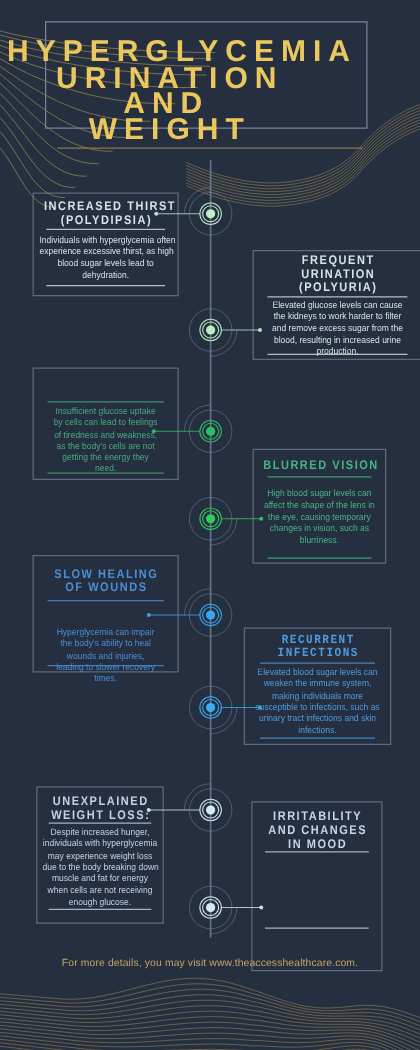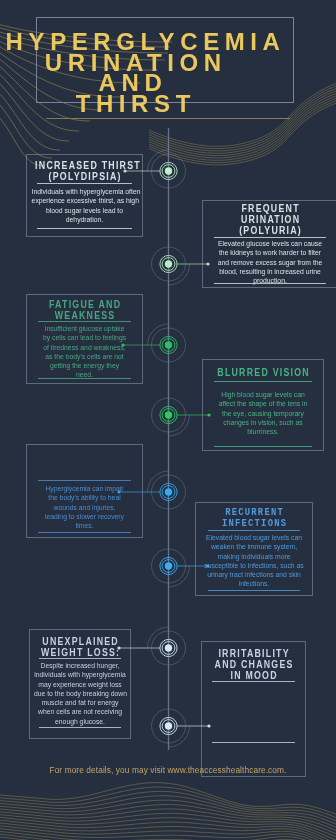--- a/index.html
+++ b/index.html
@@ -66,21 +66,21 @@
       <path d="M -6 828.6 Q -2.0 828.6 0.0 828.7 Q 2.0 828.8 4.0 829.1 Q 6.0 829.3 8.0 829.5 Q 10.0 829.7 12.0 830.0 Q 14.0 830.2 16.0 830.4 Q 18.0 830.6 20.0 830.9 Q 22.0 831.1 24.0 831.3 Q 26.0 831.5 28.0 831.8 Q 30.0 832.0 32.0 832.2 Q 34.0 832.4 36.0 832.7 Q 38.0 832.9 40.0 833.1 Q 42.0 833.3 44.0 833.6 Q 46.0 833.8 48.0 834.0 Q 50.0 834.3 52.0 834.5 Q 54.0 834.7 56.0 834.9 Q 58.0 835.2 60.0 835.4 Q 62.0 835.6 64.0 835.8 Q 66.0 836.0 68.0 836.2 Q 70.0 836.4 72.0 836.5 Q 74.0 836.7 76.0 836.8 Q 78.0 836.9 80.0 837.0 Q 82.0 837.1 84.0 837.2 Q 86.0 837.3 88.0 837.3 Q 90.0 837.4 92.0 837.4 Q 94.0 837.5 96.0 837.5 Q 98.0 837.5 100.0 837.5 Q 102.0 837.4 104.0 837.4 Q 106.0 837.4 108.0 837.3 Q 110.0 837.3 112.0 837.2 Q 114.0 837.2 116.0 837.1 Q 118.0 837.0 120.0 837.0 Q 122.0 836.9 124.0 836.8 Q 126.0 836.7 128.0 836.6 Q 130.0 836.5 132.0 836.4 Q 134.0 836.3 136.0 836.2 Q 138.0 836.2 140.0 836.1 Q 142.0 836.0 144.0 835.9 Q 146.0 835.8 148.0 835.7 Q 150.0 835.6 152.0 835.6 Q 154.0 835.5 156.0 835.4 Q 158.0 835.4 160.0 835.3 Q 162.0 835.3 164.0 835.3 Q 166.0 835.2 168.0 835.2 Q 170.0 835.2 172.0 835.2 Q 174.0 835.2 176.0 835.3 Q 178.0 835.3 180.0 835.3 Q 182.0 835.4 184.0 835.5 Q 186.0 835.5 188.0 835.6 Q 190.0 835.7 192.0 835.9 Q 194.0 836.0 196.0 836.1 Q 198.0 836.3 200.0 836.5 Q 202.0 836.7 204.0 836.6 Q 206.0 836.5 208.0 836.6 Q 210.0 836.7 212.0 836.9 Q 214.0 837.0 216.0 837.1 Q 218.0 837.2 220.0 837.3 Q 222.0 837.4 224.0 837.5 Q 226.0 837.6 228.0 837.6 Q 230.0 837.7 232.0 837.7 Q 234.0 837.7 236.0 837.7 Q 238.0 837.7 240.0 837.6 Q 242.0 837.5 244.0 837.4 Q 246.0 837.3 248.0 837.2 Q 250.0 837.0 252.0 836.8 Q 254.0 836.6 256.0 836.4 Q 258.0 836.2 260.0 835.9 Q 262.0 835.7 264.0 835.4 Q 266.0 835.2 268.0 835.0 Q 270.0 834.7 272.0 834.5 Q 274.0 834.3 276.0 834.2 Q 278.0 834.0 280.0 834.0 Q 282.0 833.9 284.0 833.9 Q 286.0 833.9 288.0 834.1 Q 290.0 834.2 292.0 834.4 Q 294.0 834.7 296.0 835.1 Q 298.0 835.4 300.0 836.0 Q 302.0 836.5 304.0 837.1 Q 306.0 837.8 308.0 838.5 Q 310.0 839.3 312.0 840.2 Q 314.0 841.1 316.0 842.0 Q 318.0 843.0 320.0 844.1 Q 322.0 845.1 324.0 846.2 Q 326.0 847.3 328.0 848.4 Q 330.0 849.6 332.0 850.7 Q 334.0 851.8 336.0 852.9 L 342 856.2" fill="none" stroke="#b09a52" stroke-width="0.64" opacity="0.6"></path>
       <path d="M -6 831.4 Q -2.0 831.4 0.0 831.5 Q 2.0 831.6 4.0 831.9 Q 6.0 832.1 8.0 832.3 Q 10.0 832.6 12.0 832.8 Q 14.0 833.0 16.0 833.2 Q 18.0 833.5 20.0 833.7 Q 22.0 833.9 24.0 834.2 Q 26.0 834.4 28.0 834.6 Q 30.0 834.9 32.0 835.1 Q 34.0 835.3 36.0 835.6 Q 38.0 835.8 40.0 836.0 Q 42.0 836.2 44.0 836.5 Q 46.0 836.7 48.0 836.9 Q 50.0 837.2 52.0 837.4 Q 54.0 837.6 56.0 837.9 Q 58.0 838.1 60.0 838.3 Q 62.0 838.6 64.0 838.8 Q 66.0 839.0 68.0 839.2 Q 70.0 839.4 72.0 839.6 Q 74.0 839.7 76.0 839.9 Q 78.0 840.0 80.0 840.1 Q 82.0 840.3 84.0 840.4 Q 86.0 840.5 88.0 840.6 Q 90.0 840.6 92.0 840.7 Q 94.0 840.7 96.0 840.8 Q 98.0 840.8 100.0 840.8 Q 102.0 840.9 104.0 840.9 Q 106.0 840.9 108.0 840.9 Q 110.0 840.8 112.0 840.8 Q 114.0 840.8 116.0 840.8 Q 118.0 840.7 120.0 840.7 Q 122.0 840.6 124.0 840.6 Q 126.0 840.5 128.0 840.5 Q 130.0 840.4 132.0 840.3 Q 134.0 840.3 136.0 840.2 Q 138.0 840.1 140.0 840.1 Q 142.0 840.0 144.0 839.9 Q 146.0 839.9 148.0 839.8 Q 150.0 839.8 152.0 839.7 Q 154.0 839.7 156.0 839.6 Q 158.0 839.6 160.0 839.6 Q 162.0 839.5 164.0 839.5 Q 166.0 839.5 168.0 839.5 Q 170.0 839.5 172.0 839.5 Q 174.0 839.5 176.0 839.6 Q 178.0 839.6 180.0 839.7 Q 182.0 839.7 184.0 839.8 Q 186.0 839.9 188.0 840.0 Q 190.0 840.1 192.0 840.2 Q 194.0 840.3 196.0 840.5 Q 198.0 840.6 200.0 840.8 Q 202.0 840.9 204.0 840.8 Q 206.0 840.7 208.0 840.8 Q 210.0 840.9 212.0 841.0 Q 214.0 841.1 216.0 841.2 Q 218.0 841.3 220.0 841.4 Q 222.0 841.4 224.0 841.5 Q 226.0 841.5 228.0 841.6 Q 230.0 841.6 232.0 841.5 Q 234.0 841.5 236.0 841.5 Q 238.0 841.4 240.0 841.3 Q 242.0 841.2 244.0 841.0 Q 246.0 840.9 248.0 840.7 Q 250.0 840.5 252.0 840.2 Q 254.0 840.0 256.0 839.7 Q 258.0 839.4 260.0 839.1 Q 262.0 838.9 264.0 838.6 Q 266.0 838.3 268.0 838.0 Q 270.0 837.7 272.0 837.5 Q 274.0 837.2 276.0 837.0 Q 278.0 836.9 280.0 836.7 Q 282.0 836.6 284.0 836.6 Q 286.0 836.6 288.0 836.7 Q 290.0 836.8 292.0 837.0 Q 294.0 837.3 296.0 837.6 Q 298.0 838.0 300.0 838.5 Q 302.0 839.0 304.0 839.7 Q 306.0 840.3 308.0 841.1 Q 310.0 841.9 312.0 842.8 Q 314.0 843.7 316.0 844.7 Q 318.0 845.7 320.0 846.7 Q 322.0 847.8 324.0 849.0 Q 326.0 850.1 328.0 851.3 Q 330.0 852.4 332.0 853.6 Q 334.0 854.8 336.0 855.9 L 342 859.3" fill="none" stroke="#b09a52" stroke-width="0.64" opacity="0.6"></path>
       <path d="M -6 834.2 Q -2.0 834.2 0.0 834.3 Q 2.0 834.4 4.0 834.7 Q 6.0 834.9 8.0 835.1 Q 10.0 835.4 12.0 835.6 Q 14.0 835.8 16.0 836.1 Q 18.0 836.3 20.0 836.6 Q 22.0 836.8 24.0 837.0 Q 26.0 837.3 28.0 837.5 Q 30.0 837.7 32.0 838.0 Q 34.0 838.2 36.0 838.4 Q 38.0 838.7 40.0 838.9 Q 42.0 839.1 44.0 839.4 Q 46.0 839.6 48.0 839.8 Q 50.0 840.1 52.0 840.3 Q 54.0 840.6 56.0 840.8 Q 58.0 841.0 60.0 841.3 Q 62.0 841.5 64.0 841.7 Q 66.0 842.0 68.0 842.2 Q 70.0 842.4 72.0 842.6 Q 74.0 842.8 76.0 842.9 Q 78.0 843.1 80.0 843.2 Q 82.0 843.4 84.0 843.5 Q 86.0 843.6 88.0 843.7 Q 90.0 843.8 92.0 843.9 Q 94.0 844.0 96.0 844.1 Q 98.0 844.1 100.0 844.2 Q 102.0 844.2 104.0 844.3 Q 106.0 844.3 108.0 844.3 Q 110.0 844.3 112.0 844.3 Q 114.0 844.3 116.0 844.3 Q 118.0 844.3 120.0 844.3 Q 122.0 844.3 124.0 844.3 Q 126.0 844.3 128.0 844.2 Q 130.0 844.2 132.0 844.2 Q 134.0 844.1 136.0 844.1 Q 138.0 844.1 140.0 844.0 Q 142.0 844.0 144.0 844.0 Q 146.0 843.9 148.0 843.9 Q 150.0 843.9 152.0 843.8 Q 154.0 843.8 156.0 843.8 Q 158.0 843.8 160.0 843.8 Q 162.0 843.8 164.0 843.8 Q 166.0 843.8 168.0 843.8 Q 170.0 843.8 172.0 843.8 Q 174.0 843.8 176.0 843.9 Q 178.0 843.9 180.0 844.0 Q 182.0 844.0 184.0 844.1 Q 186.0 844.2 188.0 844.3 Q 190.0 844.4 192.0 844.5 Q 194.0 844.6 196.0 844.8 Q 198.0 844.9 200.0 845.1 Q 202.0 845.2 204.0 845.1 Q 206.0 844.9 208.0 845.0 Q 210.0 845.1 212.0 845.2 Q 214.0 845.3 216.0 845.4 Q 218.0 845.4 220.0 845.5 Q 222.0 845.5 224.0 845.6 Q 226.0 845.6 228.0 845.6 Q 230.0 845.5 232.0 845.5 Q 234.0 845.4 236.0 845.3 Q 238.0 845.2 240.0 845.1 Q 242.0 844.9 244.0 844.7 Q 246.0 844.5 248.0 844.3 Q 250.0 844.0 252.0 843.7 Q 254.0 843.5 256.0 843.1 Q 258.0 842.8 260.0 842.5 Q 262.0 842.1 264.0 841.8 Q 266.0 841.5 268.0 841.1 Q 270.0 840.8 272.0 840.5 Q 274.0 840.2 276.0 840.0 Q 278.0 839.8 280.0 839.6 Q 282.0 839.5 284.0 839.4 Q 286.0 839.4 288.0 839.5 Q 290.0 839.5 292.0 839.8 Q 294.0 840.0 296.0 840.3 Q 298.0 840.7 300.0 841.2 Q 302.0 841.7 304.0 842.3 Q 306.0 842.9 308.0 843.7 Q 310.0 844.5 312.0 845.4 Q 314.0 846.3 316.0 847.3 Q 318.0 848.4 320.0 849.5 Q 322.0 850.6 324.0 851.7 Q 326.0 852.9 328.0 854.1 Q 330.0 855.3 332.0 856.5 Q 334.0 857.7 336.0 858.9 L 342 862.4" fill="none" stroke="#b09a52" stroke-width="0.64" opacity="0.6"></path>
       <path d="M -6 837.0 Q -2.0 837.0 0.0 837.1 Q 2.0 837.2 4.0 837.5 Q 6.0 837.7 8.0 838.0 Q 10.0 838.2 12.0 838.4 Q 14.0 838.7 16.0 838.9 Q 18.0 839.2 20.0 839.4 Q 22.0 839.6 24.0 839.9 Q 26.0 840.1 28.0 840.4 Q 30.0 840.6 32.0 840.8 Q 34.0 841.1 36.0 841.3 Q 38.0 841.6 40.0 841.8 Q 42.0 842.0 44.0 842.3 Q 46.0 842.5 48.0 842.8 Q 50.0 843.0 52.0 843.2 Q 54.0 843.5 56.0 843.7 Q 58.0 844.0 60.0 844.2 Q 62.0 844.4 64.0 844.7 Q 66.0 844.9 68.0 845.1 Q 70.0 845.4 72.0 845.6 Q 74.0 845.8 76.0 846.0 Q 78.0 846.1 80.0 846.3 Q 82.0 846.5 84.0 846.6 Q 86.0 846.8 88.0 846.9 Q 90.0 847.0 92.0 847.1 Q 94.0 847.2 96.0 847.3 Q 98.0 847.4 100.0 847.5 Q 102.0 847.6 104.0 847.6 Q 106.0 847.7 108.0 847.7 Q 110.0 847.8 112.0 847.8 Q 114.0 847.9 116.0 847.9 Q 118.0 847.9 120.0 847.9 Q 122.0 847.9 124.0 847.9 Q 126.0 848.0 128.0 848.0 Q 130.0 848.0 132.0 847.9 Q 134.0 847.9 136.0 847.9 Q 138.0 847.9 140.0 847.9 Q 142.0 847.9 144.0 847.9 Q 146.0 847.9 148.0 847.9 Q 150.0 847.9 152.0 847.9 Q 154.0 847.9 156.0 847.9 Q 158.0 847.9 160.0 847.9 Q 162.0 847.9 164.0 847.9 Q 166.0 848.0 168.0 848.0 Q 170.0 848.0 172.0 848.1 Q 174.0 848.1 176.0 848.2 Q 178.0 848.2 180.0 848.3 Q 182.0 848.3 184.0 848.4 Q 186.0 848.5 188.0 848.6 Q 190.0 848.7 192.0 848.8 Q 194.0 848.9 196.0 849.1 Q 198.0 849.2 200.0 849.4 Q 202.0 849.5 204.0 849.4 Q 206.0 849.2 208.0 849.3 Q 210.0 849.4 212.0 849.5 Q 214.0 849.5 216.0 849.6 Q 218.0 849.6 220.0 849.6 Q 222.0 849.7 224.0 849.7 Q 226.0 849.7 228.0 849.6 Q 230.0 849.6 232.0 849.5 Q 234.0 849.4 236.0 849.3 Q 238.0 849.1 240.0 848.9 Q 242.0 848.7 244.0 848.5 Q 246.0 848.3 248.0 848.0 Q 250.0 847.7 252.0 847.4 Q 254.0 847.0 256.0 846.7 Q 258.0 846.3 260.0 845.9 Q 262.0 845.5 264.0 845.2 Q 266.0 844.8 268.0 844.4 Q 270.0 844.0 272.0 843.7 Q 274.0 843.4 276.0 843.1 Q 278.0 842.8 280.0 842.6 Q 282.0 842.5 284.0 842.4 Q 286.0 842.3 288.0 842.3 Q 290.0 842.4 292.0 842.6 Q 294.0 842.8 296.0 843.1 Q 298.0 843.4 300.0 843.9 Q 302.0 844.4 304.0 845.0 Q 306.0 845.7 308.0 846.4 Q 310.0 847.2 312.0 848.1 Q 314.0 849.0 316.0 850.1 Q 318.0 851.1 320.0 852.2 Q 322.0 853.3 324.0 854.5 Q 326.0 855.7 328.0 856.9 Q 330.0 858.1 332.0 859.4 Q 334.0 860.6 336.0 861.8 L 342 865.4" fill="none" stroke="#b09a52" stroke-width="0.64" opacity="0.6"></path>
     </svg>
 
   <div class="title-box"></div>
   <div class="title-txt">
     <div>HYPERGLYCEMIA</div>
     <div>URINATION AND</div>
-    <div>THIRST</div>
+    <div>WEIGHT</div>
   </div>
   <div class="title-divider"></div>
 
   <div id="cards">
       <div class="card" style="left: 26px; top: 154px; width: 117px; height: 83px;">
         <div class="ct" style="color: rgb(214, 227, 232); top: 5px;">
           <div>INCREASED THIRST</div>
           <div>(POLYDIPSIA)</div>
         </div>
         <div class="cdv" style="background: rgb(214, 227, 232); top: 28px; left: 10px; right: 10px;"></div>
@@ -102,52 +102,52 @@
         <div class="cb" style="color: rgb(212, 229, 226); top: 38px;">
           <div>Elevated glucose levels can cause</div>
           <div>the kidneys to work harder to filter</div>
           <div>and remove excess sugar from the</div>
           <div>blood, resulting in increased urine</div>
           <div>production.</div>
         </div>
         <div class="cdv" style="background: rgb(212, 229, 226); top: 82px; left: 11px; right: 11px;"></div>
       </div>
       <div class="card" style="left: 26px; top: 294px; width: 117px; height: 90px;">
-        <div class="ct" style="color: rgb(71, 169, 125); top: 4px;">
-          <div>FATIGUE AND</div>
-          <div>WEAKNESS</div>
-        </div>
         <div class="cdv" style="background: rgb(71, 169, 125); top: 26px; left: 11px; right: 11px;"></div>
         <div class="cb" style="color: rgb(71, 169, 125); top: 29px;">
           <div>Insufficient glucose uptake</div>
           <div>by cells can lead to feelings</div>
           <div>of tiredness and weakness,</div>
           <div>as the body's cells are not</div>
           <div>getting the energy they</div>
           <div>need.</div>
         </div>
         <div class="cdv" style="background: rgb(71, 169, 125); top: 83px; left: 11px; right: 11px;"></div>
       </div>
-      <div class="card" style="left: 202px; top: 359px; width: 122px; height: 92px;">
+      <div class="card" style="left: 202px; top: 359px; width: 107px; height: 92px;">
         <div class="ct" style="color: rgb(71, 181, 131); top: 7px;">
           <div>BLURRED VISION</div>
         </div>
         <div class="cdv" style="background: rgb(71, 181, 131); top: 21px; left: 11px; right: 11px;"></div>
         <div class="cb" style="color: rgb(71, 181, 131); top: 30px;">
           <div>High blood sugar levels can</div>
           <div>affect the shape of the lens in</div>
           <div>the eye, causing temporary</div>
           <div>changes in vision, such as</div>
           <div>blurriness.</div>
         </div>
         <div class="cdv" style="background: rgb(71, 181, 131); top: 86px; left: 11px; right: 11px;"></div>
       </div>
       <div class="card" style="left: 26px; top: 444px; width: 117px; height: 94px;">
+        <div class="ct" style="color: rgb(74, 143, 212); top: 9px;">
+          <div>SLOW HEALING</div>
+          <div>OF WOUNDS</div>
+        </div>
         <div class="cdv" style="background: rgb(74, 143, 212); top: 35px; left: 11px; right: 11px;"></div>
-        <div class="cb" style="color: rgb(74, 143, 212); top: 39px;">
+        <div class="cb" style="color: rgb(74, 143, 212); top: 56px;">
           <div>Hyperglycemia can impair</div>
           <div>the body's ability to heal</div>
           <div>wounds and injuries,</div>
           <div>leading to slower recovery</div>
           <div>times.</div>
         </div>
         <div class="cdv" style="background: rgb(74, 143, 212); top: 87px; left: 11px; right: 11px;"></div>
       </div>
       <div class="card" style="left: 195px; top: 502px; width: 118px; height: 94px;">
         <div class="ct" style="color: rgb(79, 155, 221); top: 4px; font-family: Liberation Mono, monospace;">

